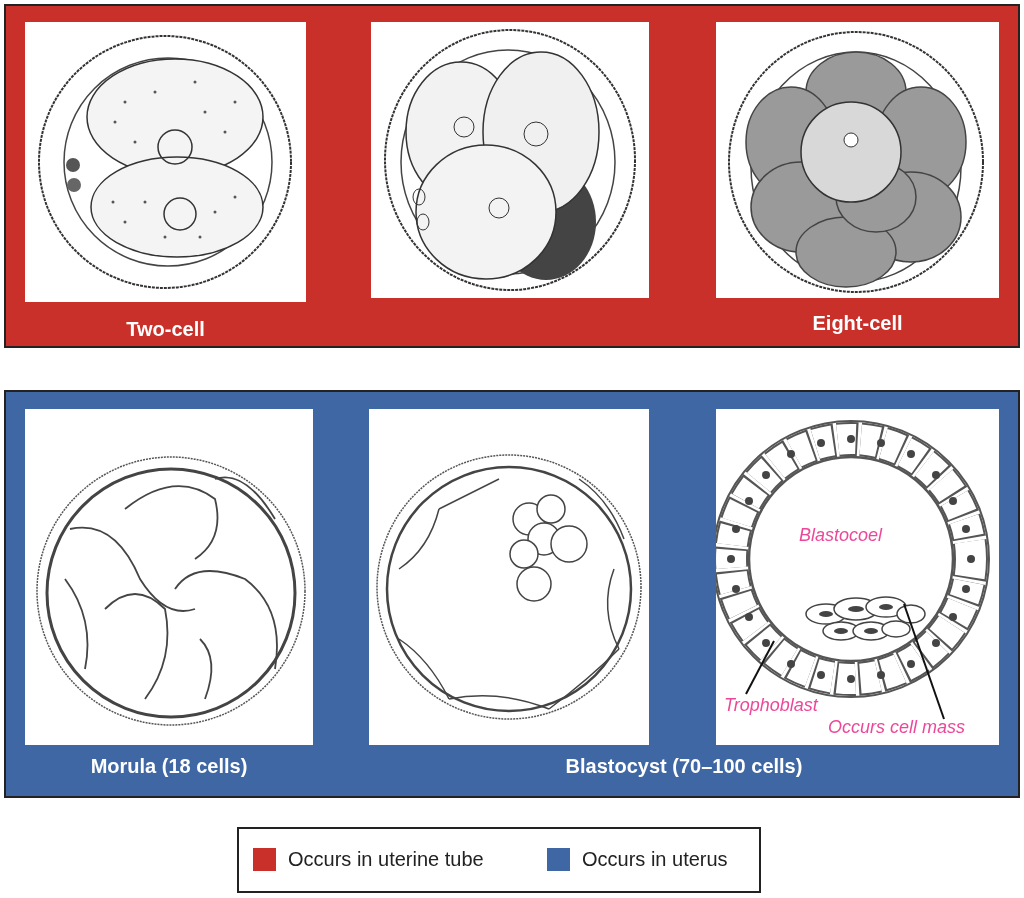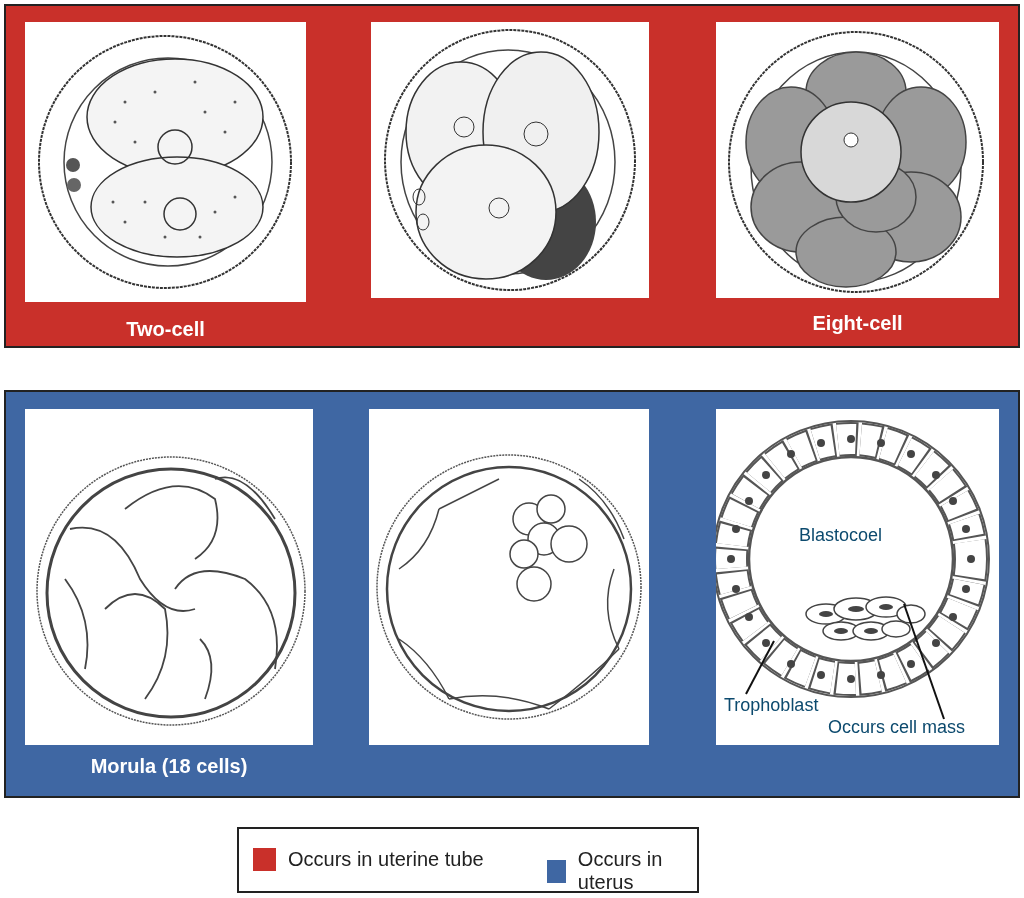--- a/index.html
+++ b/index.html
@@ -3,24 +3,24 @@
 <meta charset="utf-8">
 <style>
   html, body { margin:0; padding:0; background:#ffffff; }
   body { width:1024px; height:898px; position:relative; overflow:hidden; font-family:"Liberation Sans", sans-serif; }
   .panel { position:absolute; box-sizing:border-box; border:2px solid #222; }
   .panel.red { left:4px; top:4px; width:1016px; height:344px; }
   .panel.blue { left:4px; top:390px; width:1016px; height:408px; }
   .box { position:absolute; background:#fff; overflow:hidden; }
   .box svg { position:absolute; left:0; top:0; width:100%; height:100%; }
   .label { position:absolute; color:#fff; font-weight:bold; font-size:20px; text-align:center; white-space:nowrap; }
-  .legend { position:absolute; left:237px; top:827px; width:462px; height:66px; border:2px solid #222; box-sizing:border-box; background:#fff; }
+  .legend { position:absolute; left:237px; top:827px; width:524px; height:66px; border:2px solid #222; box-sizing:border-box; background:#fff; }
   .legend-item { position:absolute; top:19px; display:flex; align-items:center; font-size:20px; color:#222; }
   .swatch { width:23px; height:23px; margin-right:12px; }
-  .callout { position:absolute; font-size:18px; color:#0c4a6e; white-space:nowrap; }
+  .callout { position:absolute; font-size:18px; color:#ec4899; white-space:nowrap;font-style:italic; }
 </style>
 </head>
 <body>
 
 <div class="panel red" style="background:#c9302a;">
 
   <div class="box" style="left:19px; top:16px; width:281px; height:280px;">
     <svg viewBox="0 0 281 280">
       <circle cx="140" cy="140" r="126" fill="none" stroke="#333" stroke-width="2" stroke-dasharray="3 1"></circle>
       <circle cx="143" cy="140" r="104" fill="none" stroke="#444" stroke-width="1.5"></circle>
@@ -178,20 +178,21 @@
           <ellipse cx="125" cy="222" rx="7" ry="3"></ellipse>
         <ellipse cx="155" cy="222" rx="7" ry="3"></ellipse>
       </g>
       <line x1="58" y1="232" x2="30" y2="285" stroke="#111" stroke-width="2"></line>
       <line x1="188" y1="195" x2="228" y2="310" stroke="#111" stroke-width="2"></line>
     </svg>
     <div class="callout" style="left:83px; top:116px;">Blastocoel</div>
     <div class="callout" style="left:8px; top:286px;">Trophoblast</div>
     <div class="callout" style="left:112px; top:308px;">Occurs cell mass</div>
   </div>
+  <div class="label" style="left:363px; top:363px; width:630px;">Blastocyst (70–100 cells)</div>
 </div>
 
 <div class="legend">
   <div class="legend-item" style="left:14px;">
     <span class="swatch" style="background:#c9302a;"></span>
     <span>Occurs in uterine tube</span>
   </div>
   <div class="legend-item" style="left:308px;">
     <span class="swatch" style="background:#3f67a3;"></span>
     <span>Occurs in uterus</span>

